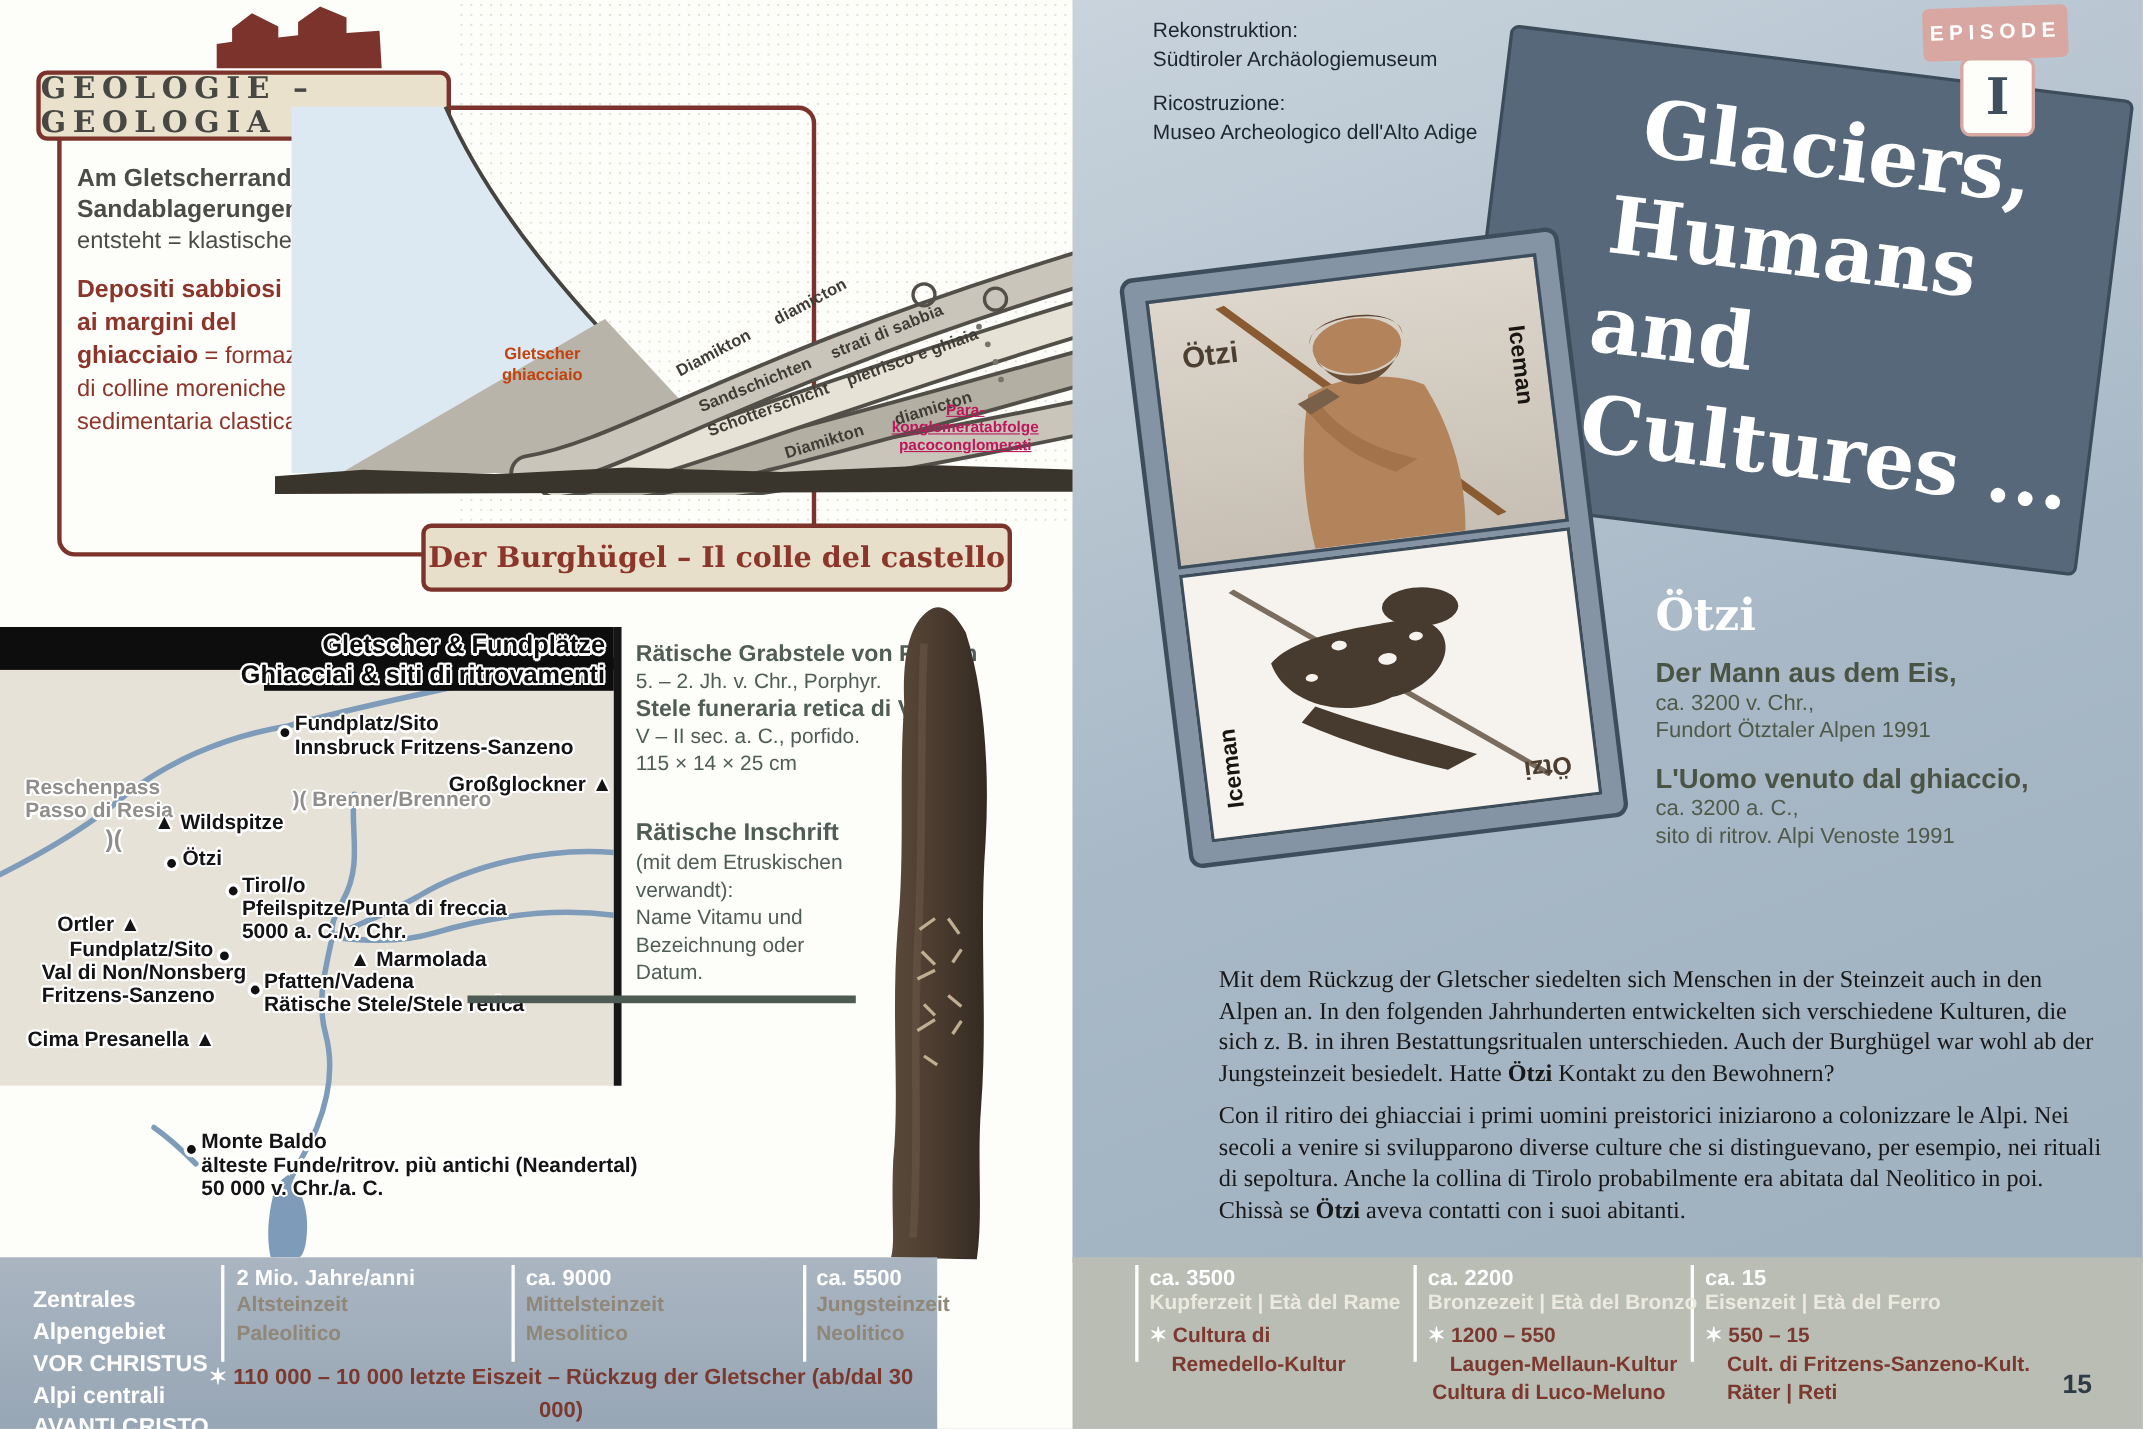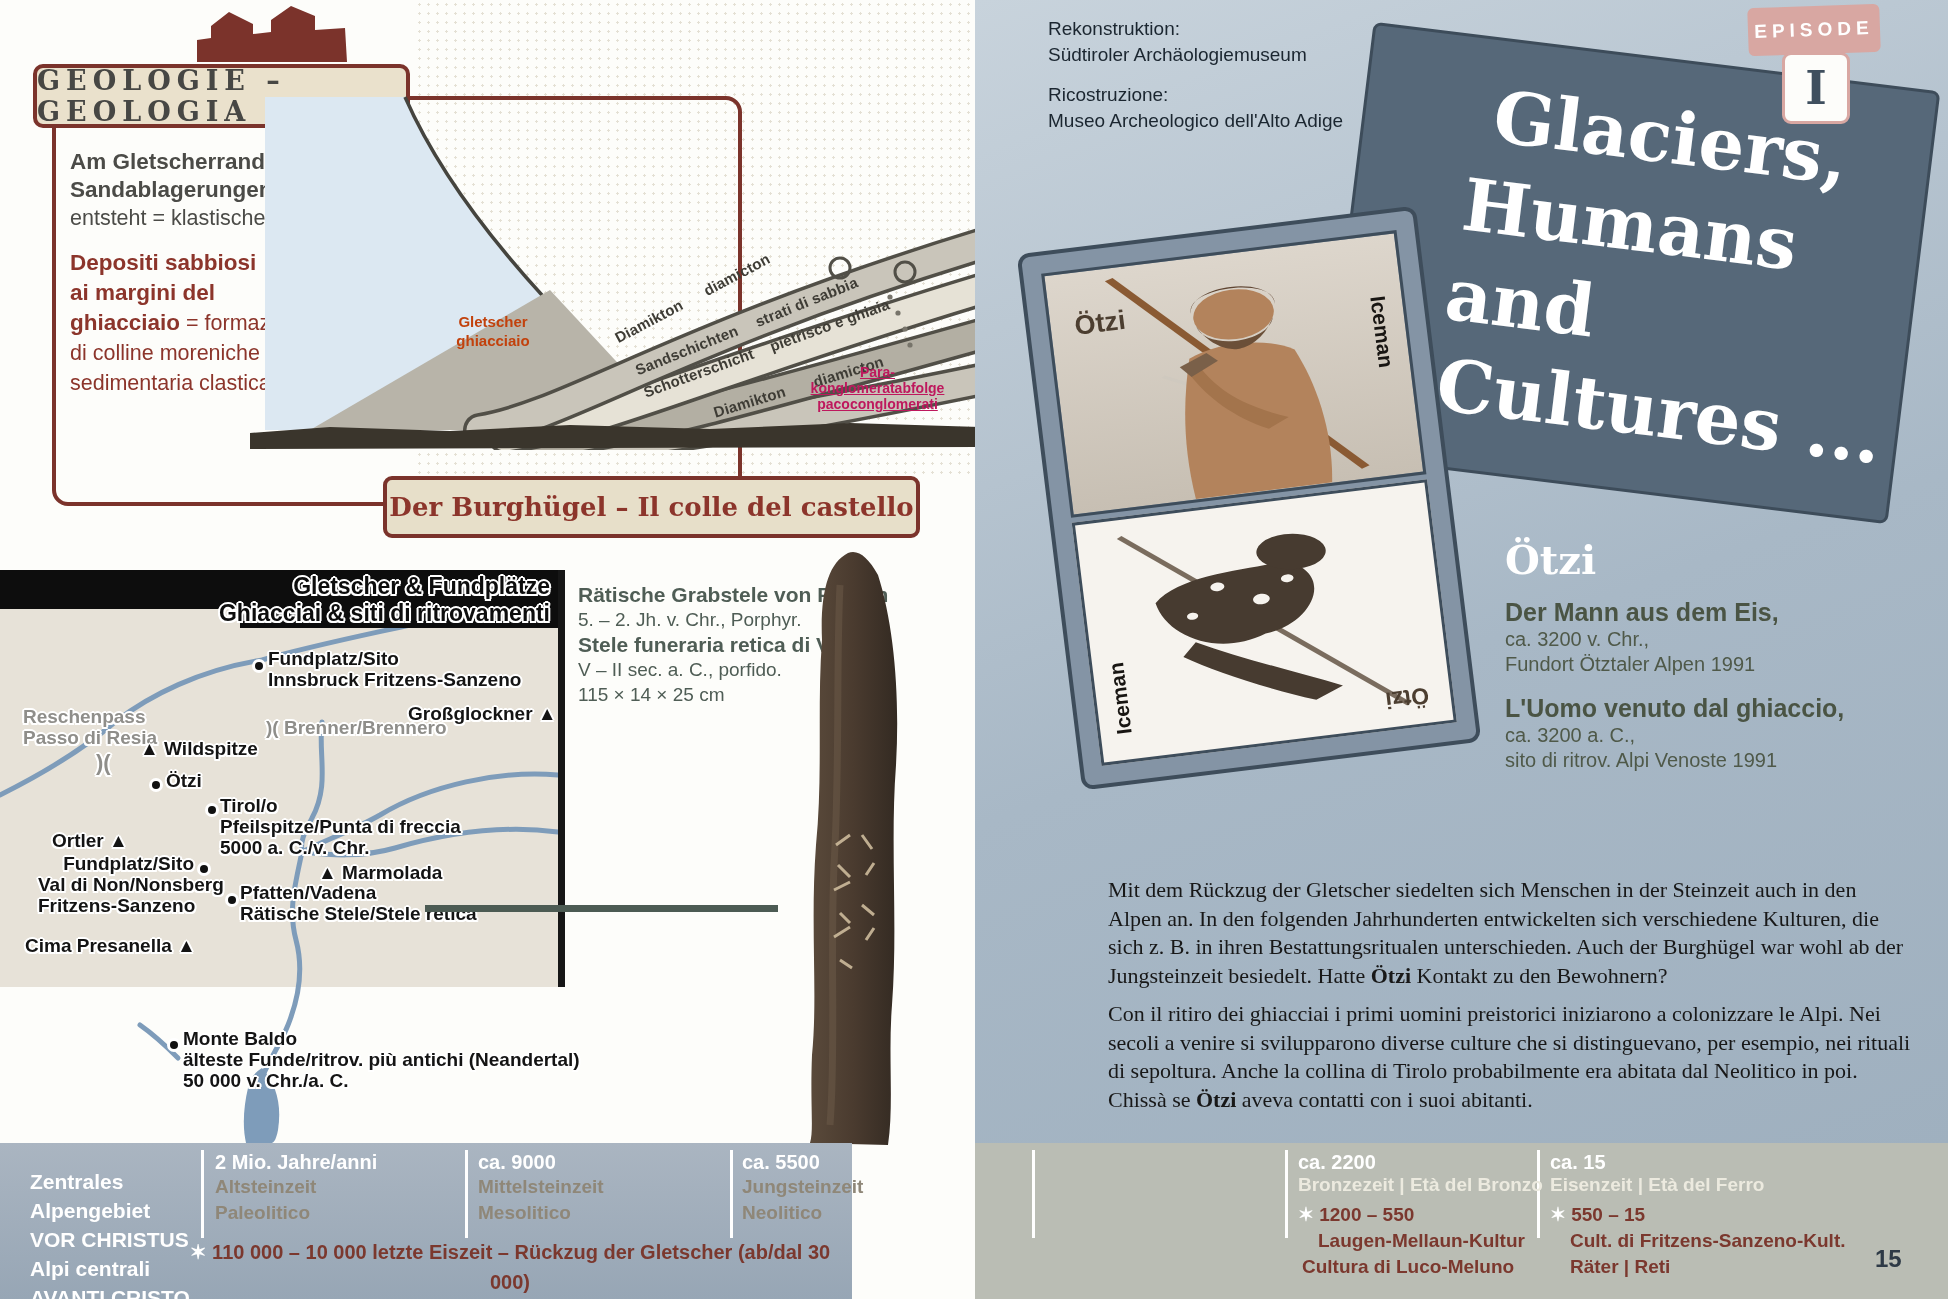--- a/index.html
+++ b/index.html
@@ -240,20 +240,28 @@
 
   <div class="abs connector" style="left:425px;top:905px;width:353px;height:7px;"></div>
 
   <div class="abs stele-txt" style="left:578px;top:582px;">
     <div class="b">Rätische Grabstele von Pfatten</div>
     <div>5. – 2. Jh. v. Chr., Porphyr.</div>
     <div class="b">Stele funeraria retica di Vadena</div>
     <div>V – II sec. a. C., porfido.</div>
     <div>115 × 14 × 25 cm</div>
   </div>
+  <div class="abs stele-txt" style="left:578px;top:744px;">
+    <div class="stele-head" style="margin-bottom:3px;">Rätische Inschrift</div>
+    <div>(mit dem Etruskischen</div>
+    <div>verwandt):</div>
+    <div>Name Vitamu und</div>
+    <div>Bezeichnung oder</div>
+    <div>Datum.</div>
+  </div>
 
   <svg class="abs" style="left:770px;top:545px;" width="175" height="600" viewBox="0 0 175 600">
     <defs>
       <linearGradient id="stoneg" x1="0" y1="0" x2="1" y2="0">
         <stop offset="0" stop-color="#5a4a3b"></stop>
           <stop offset="0.5" stop-color="#4a3b2f"></stop>
           <stop offset="1" stop-color="#332a22"></stop>
       </linearGradient>
     </defs>
     <path d="M78,8 C58,18 50,48 52,95 C47,160 53,230 46,300 C40,380 48,450 42,510 C40,560 44,585 40,598 L118,600 C124,560 118,510 122,460 C128,380 120,300 126,220 C130,150 124,80 108,30 C98,12 88,4 78,8 Z" fill="url(#stoneg)"></path>
@@ -366,20 +374,26 @@
     <div class="abs tl-note" style="left:180px;top:94px;width:660px;">
       <div><span class="tl-star">✶</span> <span>110 000 – 10 000 letzte Eiszeit – Rückzug der Gletscher (ab/dal 30 000)</span></div>
       <div>ultima era glaciale – ritiro dei ghiacciai</div>
     </div>
   </div>
 
   <div class="abs tl-right" style="left:975px;top:1143px;width:973px;height:156px;">
     <div class="abs tl-div" style="left:57px;top:7px;"></div>
     <div class="abs tl-div" style="left:310px;top:7px;"></div>
     <div class="abs tl-div" style="left:562px;top:7px;"></div>
+    <div class="abs" style="left:70px;top:8px;">
+      <div class="tl-date">ca. 3500</div>
+      <div class="tl-epoch-r">Kupferzeit | Età del Rame</div>
+      <div class="tl-culture" style="margin-top:6px;"><span class="tl-star">✶</span> <span>Cultura di</span></div>
+      <div class="tl-culture" style="margin-left:20px;">Remedello-Kultur</div>
+    </div>
     <div class="abs" style="left:323px;top:8px;">
       <div class="tl-date">ca. 2200</div>
       <div class="tl-epoch-r">Bronzezeit | Età del Bronzo</div>
       <div class="tl-culture" style="margin-top:6px;"><span class="tl-star">✶</span> <span>1200 – 550</span></div>
       <div class="tl-culture" style="margin-left:20px;">Laugen-Mellaun-Kultur</div>
       <div class="tl-culture" style="margin-left:4px;">Cultura di Luco-Meluno</div>
     </div>
     <div class="abs" style="left:575px;top:8px;">
       <div class="tl-date">ca. 15</div>
       <div class="tl-epoch-r">Eisenzeit | Età del Ferro</div>

